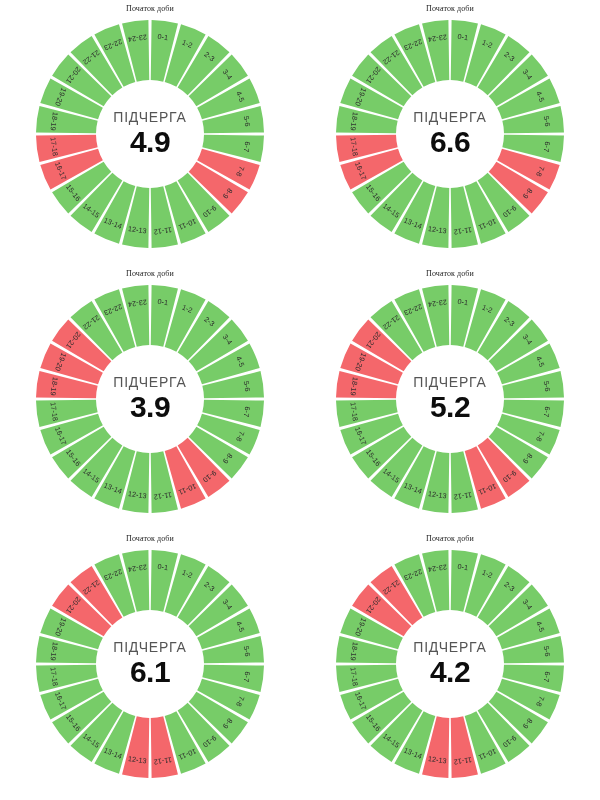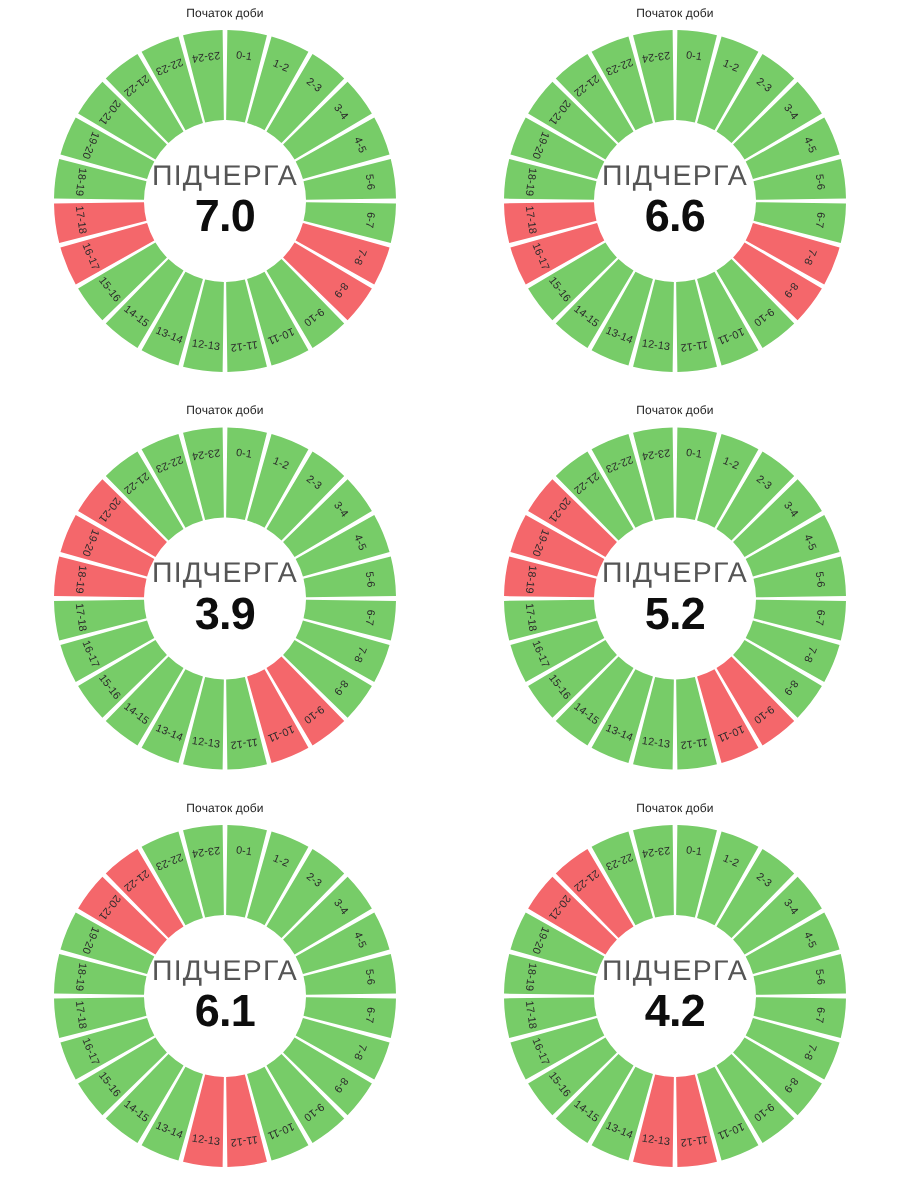--- a/index.html
+++ b/index.html
@@ -27,21 +27,21 @@
   }
   .chart-caption {
     position: absolute;
     top: 4px;
     left: 0;
     width: 100%;
     text-align: center;
     font-size: 8px;
     color: #222222;
     letter-spacing: 0.1px;
-    font-family: Liberation Sans, sans-serif;
+    font-family: Liberation Serif, serif;
   }
   .donut-wrap {
     position: absolute;
     left: 50%;
     transform: translateX(-50%);
     top: 16px;
     width: 236px;
     height: 236px;
   }
   .donut-svg {
@@ -61,21 +61,21 @@
     top: 0;
     width: 236px;
     height: 236px;
     display: flex;
     flex-direction: column;
     align-items: center;
     justify-content: center;
     pointer-events: none;
   }
   .center-word {
-    font-size: 19px;
+    font-size: 14px;
     color: #555555;
     letter-spacing: 0.8px;
     font-family: "Liberation Sans", sans-serif;
     line-height: 1;
     margin-bottom: 2px;
   }
   .center-num {
     font-size: 30px;
     font-weight: bold;
     color: #0d0d0d;
@@ -136,21 +136,21 @@
           <text class="slice-label" x="40.88605532369195" y="58.82838910035236" text-anchor="middle" dominant-baseline="middle" transform="rotate(487.5 40.88605532369195 58.82838910035236)">20-21</text>
           <path d="M 38.52317827457962 36.27219072784497 A 114 114 0 0 1 59.6271134047548 20.078571749904285 L 90.34968529698912 71.61616556574413 A 54 54 0 0 0 80.35308444585351 79.28682718687394 Z" fill="#77cc68"></path>
           <text class="slice-label" x="58.82838910035234" y="40.88605532369198" text-anchor="middle" dominant-baseline="middle" transform="rotate(502.5 58.82838910035234 40.88605532369198)">21-22</text>
           <path d="M 62.38399885818452 18.486883191241674 A 114 114 0 0 1 86.96005183737454 8.307148737661464 L 103.29686665980898 66.04022834941858 A 54 54 0 0 0 91.65557840650845 70.86220782743027 Z" fill="#77cc68"></path>
           <text class="slice-label" x="80.80317037411331" y="28.198909439902934" text-anchor="middle" dominant-baseline="middle" transform="rotate(517.5 80.80317037411331 28.198909439902934)">22-23</text>
           <path d="M 90.03495800981652 7.483230111954171 A 114 114 0 0 1 116.40831144133742 4.011112262939321 L 117.24604226168614 64.00526370349758 A 54 54 0 0 0 104.75340116254466 65.6499511056625 Z" fill="#77cc68"></path>
           <text class="slice-label" x="105.31285411621099" y="21.631559474465647" text-anchor="middle" dominant-baseline="middle" transform="rotate(532.5 105.31285411621099 21.631559474465647)">23-24</text>
         </svg>
         <div class="center-stack">
           <div class="center-word">ПІДЧЕРГА</div>
-          <div class="center-num">7.0</div>
+          <div class="center-num">4.9</div>
         </div>
       </div>
     </div>
     <div class="chart-cell">
       <div class="chart-caption">Початок доби</div>
       <div class="donut-wrap">
         <svg class="donut-svg" viewBox="0 0 236 236">
           <path d="M 119.59168855866257 4.011112262939321 A 114 114 0 0 1 145.96504199018352 7.483230111954171 L 131.24659883745534 65.6499511056625 A 54 54 0 0 0 118.75395773831384 64.00526370349758 Z" fill="#77cc68"></path>
           <text class="slice-label" x="130.68714588378901" y="21.631559474465647" text-anchor="middle" dominant-baseline="middle" transform="rotate(7.5 130.68714588378901 21.631559474465647)">0-1</text>
           <path d="M 149.03994816262548 8.307148737661464 A 114 114 0 0 1 173.61600114181553 18.486883191241702 L 144.34442159349157 70.86220782743028 A 54 54 0 0 0 132.70313334019102 66.04022834941858 Z" fill="#77cc68"></path>

